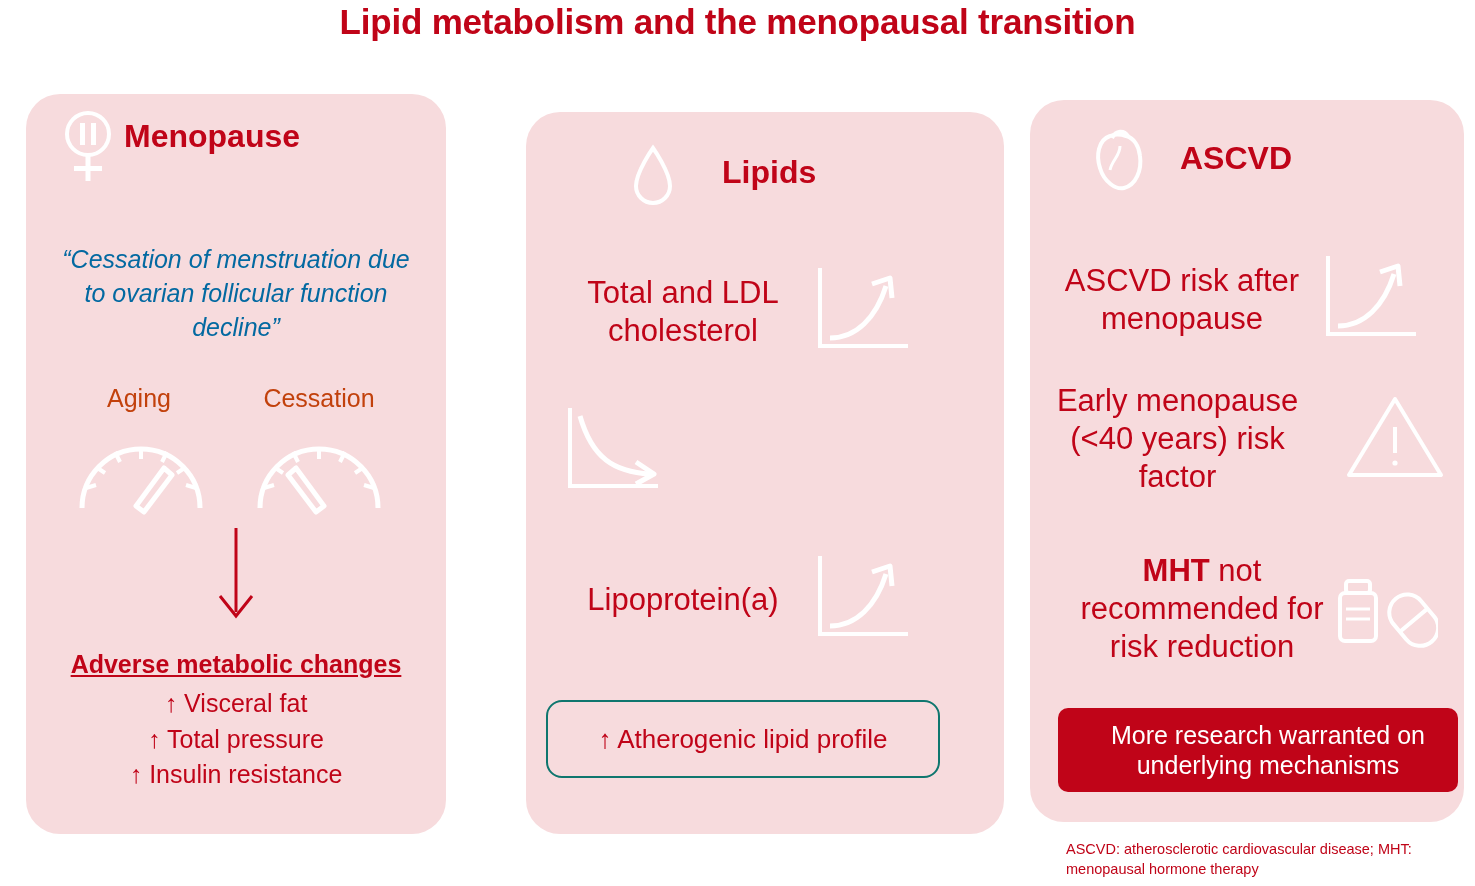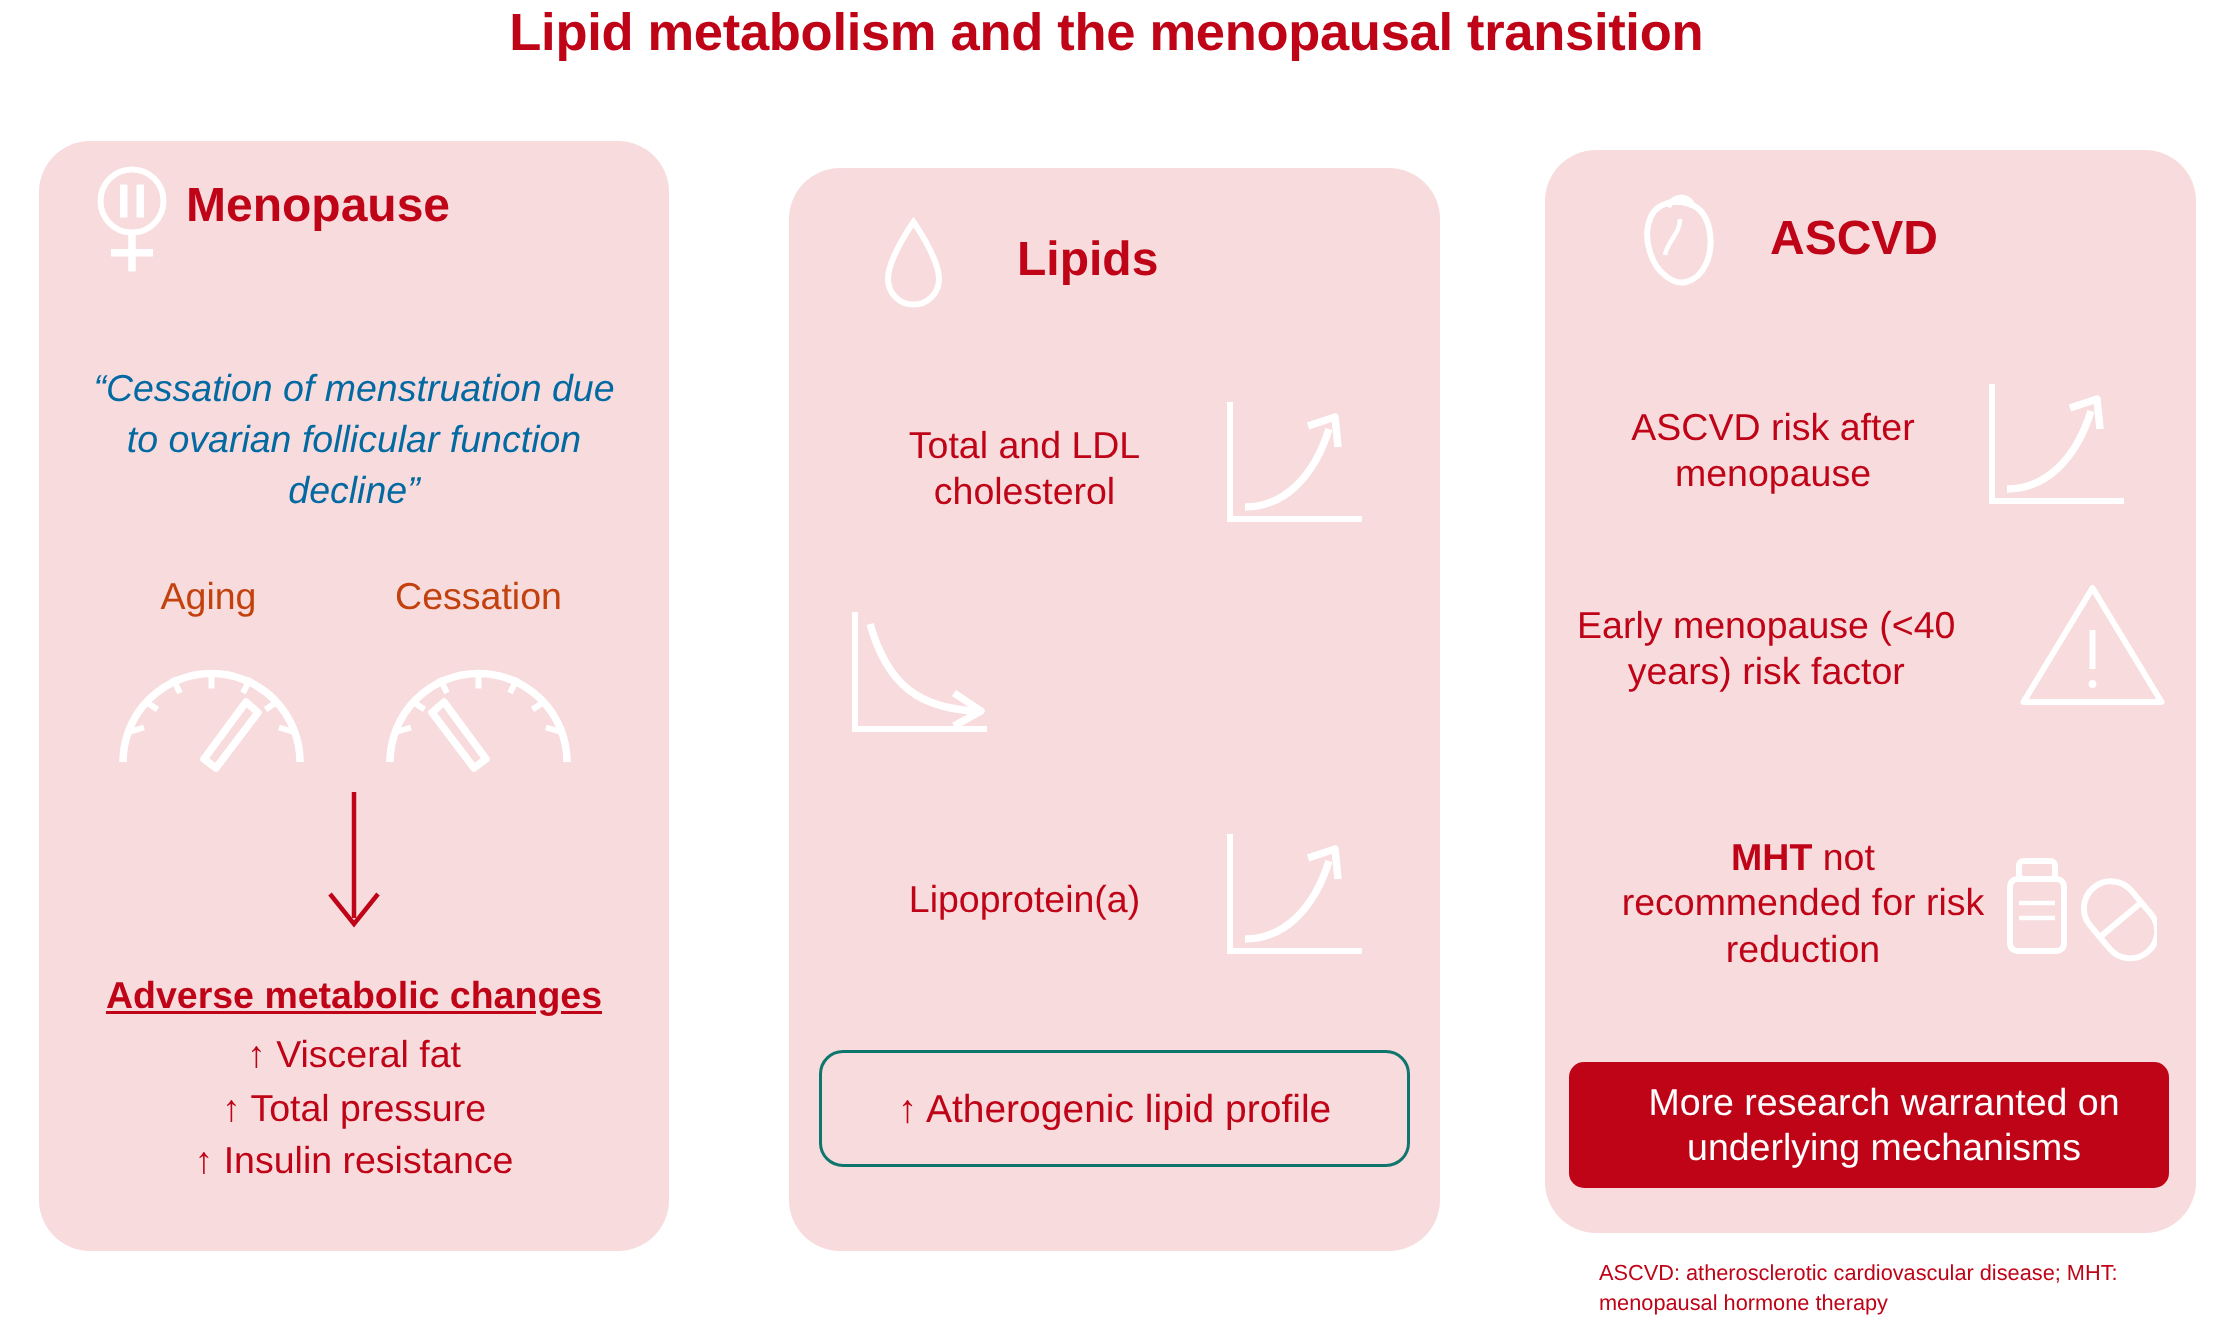--- a/index.html
+++ b/index.html
@@ -25,21 +25,21 @@
     font-weight: bold;
     color: #c00418;
     letter-spacing: -0.2px;
   }
   .panel {
     position: absolute;
     background: #f7dbdd;
     border-radius: 34px;
   }
   #panel-menopause { left: 26px;  top: 94px;  width: 420px; height: 740px; }
-  #panel-lipids    { left: 526px; top: 112px; width: 434px; height: 722px; }
+  #panel-lipids    { left: 526px; top: 112px; width: 434px; height: 722px; padding-left: 44px; }
   #panel-ascvd     { left: 1030px;top: 100px; width: 434px; height: 722px; }
 
   .panel-head {
     position: relative;
     height: 90px;
   }
   .panel-title {
     position: absolute;
     font-size: 32px;
     font-weight: bold;
@@ -103,21 +103,21 @@
     line-height: 1.42;
     color: #c00418;
   }
 
   .row {
     position: absolute;
     display: flex;
     align-items: center;
   }
   .row-text {
-    font-size: 25px;
+    font-size: 31px;
     line-height: 1.22;
     color: #c00418;
     text-align: center;
   }
   .row-icon { flex: none; }
 
   
   #lipid-row-0 { left: 32px; top: 150px; width: 386px; }
   #lipid-row-1 { left: 32px; top: 290px; width: 386px; }
   #lipid-row-2 { left: 32px; top: 438px; width: 386px; }
@@ -144,21 +144,21 @@
   
   #ascvd-row-0 { left: 18px; top: 150px; width: 400px; }
   #ascvd-row-1 { left: 18px; top: 282px; width: 400px; gap: 35px; }
   #ascvd-row-2 { left: 18px; top: 452px; width: 400px; }
   #ascvd-row-0 .row-text { width: 268px; }
   #ascvd-row-1 .row-text { width: 264px; }
   #ascvd-row-2 .row-text { width: 252px; margin-left: 28px; }
 
   .banner {
     position: absolute;
-    left: 16px;
+    left: 28px;
     top: 608px;
     width: 400px;
     height: 84px;
     background: #c00418;
     border-radius: 10px;
     color: #ffffff;
     font-size: 25px;
     line-height: 1.2;
     display: flex;
     align-items: center;

